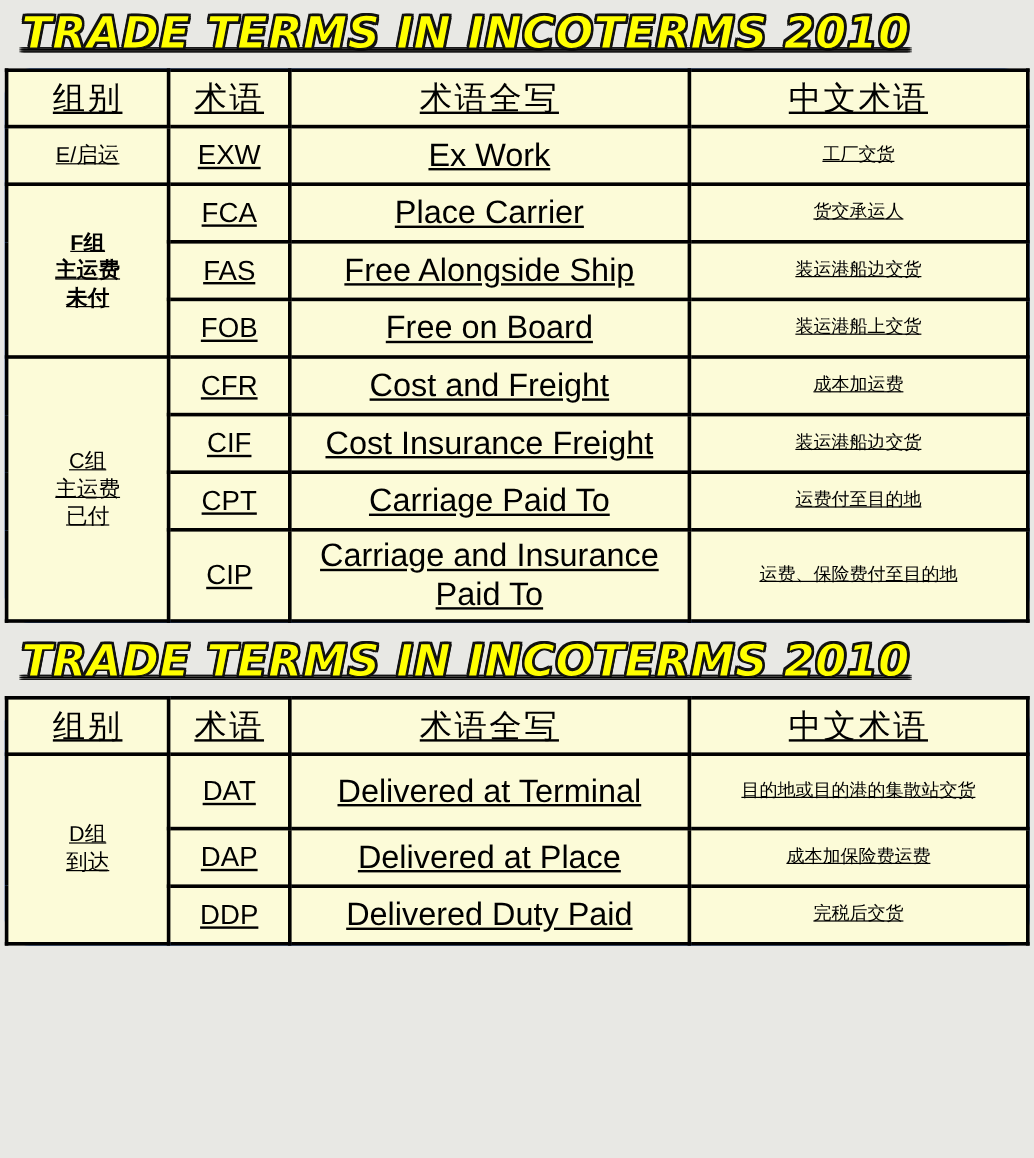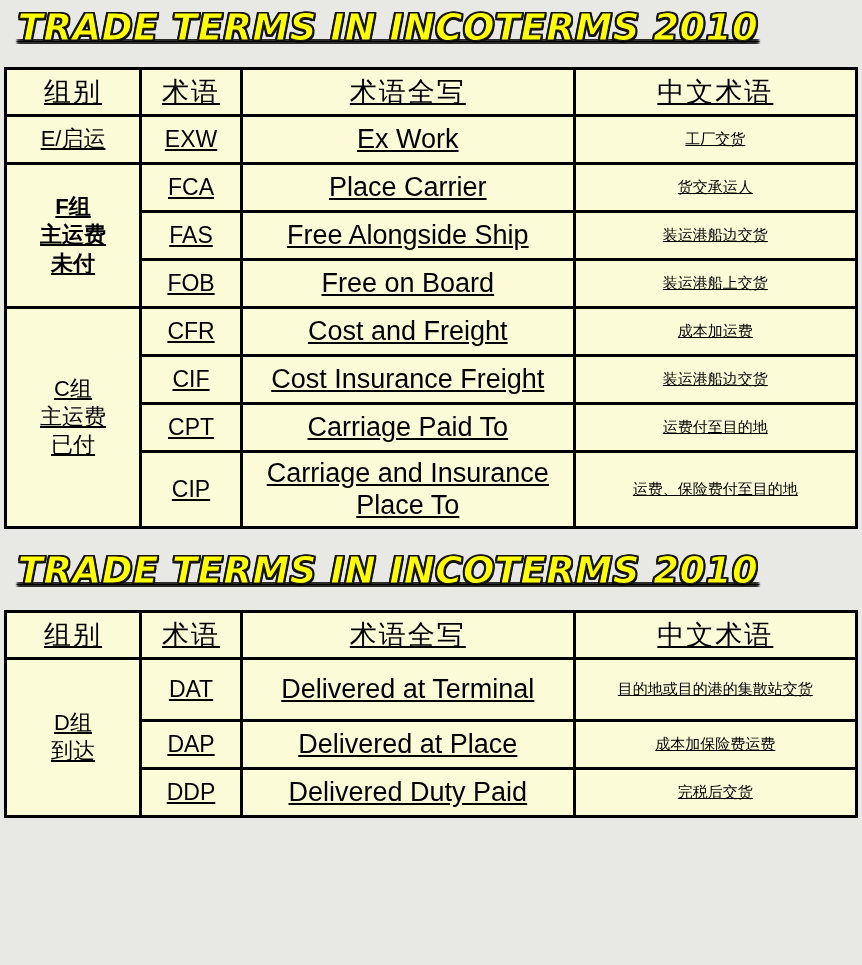--- a/index.html
+++ b/index.html
@@ -42,21 +42,21 @@
        1.5px  1.5px 0 #111,
        0px   -1.5px 0 #111,
        0px    1.5px 0 #111,
       -1.5px  0px   0 #111,
        1.5px  0px   0 #111;
     white-space: nowrap;
   }
   table.ic {
     border-collapse: collapse;
     width: 854px;
-    margin: 10px 4px;
+    margin: 0 4px;
     background: #3b82f6;
     table-layout: fixed;
     border-radius: 21px;
   }
   table.ic td, table.ic th {
     border: 3px solid #000;
     background: #fcfbd8;
     text-align: center;
     vertical-align: middle;
     padding: 4px 3px;
@@ -67,21 +67,21 @@
   .col-full  { width: 330px; }
   .col-cn    { width: 280px; }
 
   thead td {
     font-size: 27px;
     font-family: "DejaVu Sans", sans-serif;
     padding: 10px 3px;
     letter-spacing: 2px;
   }
   .cell-group {
-    font-size: 22px;
+    font-size: 18px;
     line-height: 1.28;
     font-family: "DejaVu Sans", sans-serif;
     font-weight: normal;
   }
   .cell-group.bold { font-weight: bold; }
   .cell-term {
     font-size: 23px;
   }
   .cell-full {
     font-size: 27px;
@@ -157,21 +157,21 @@
         <td class="cell-full">Cost Insurance Freight</td>
         <td class="cell-cn">装运港船边交货</td>
       </tr>
       <tr class="row-h">
         <td class="cell-term">CPT</td>
         <td class="cell-full">Carriage Paid To</td>
         <td class="cell-cn">运费付至目的地</td>
       </tr>
       <tr class="row-tall">
         <td class="cell-term">CIP</td>
-        <td class="cell-full">Carriage and Insurance Place To</td>
+        <td class="cell-full">Carriage and Insurance Paid To</td>
         <td class="cell-cn">运费、保险费付至目的地</td>
       </tr>
     </tbody>
   </table>
 
   <div class="banner sec2">
     <span class="banner-text">TRADE TERMS IN INCOTERMS 2010</span>
   </div>
 
   <table class="ic">

